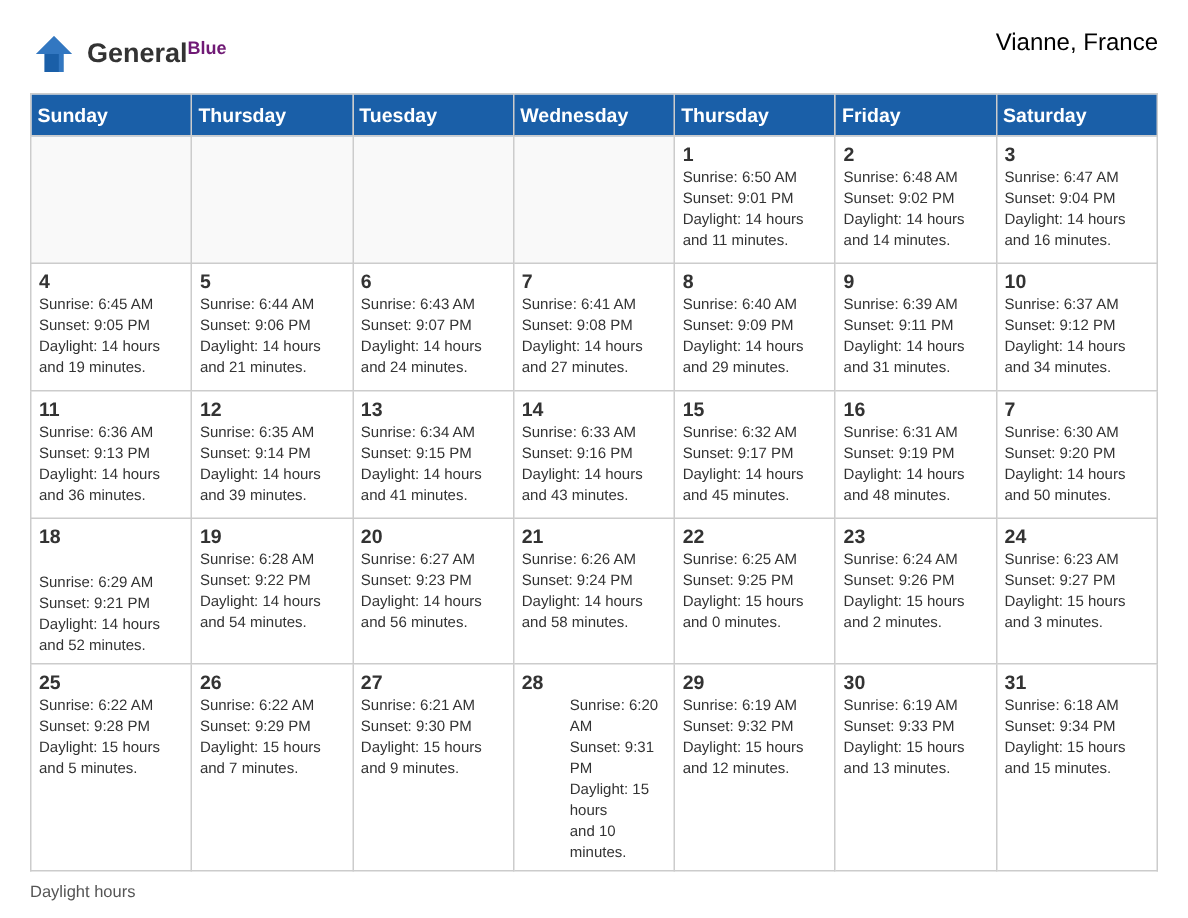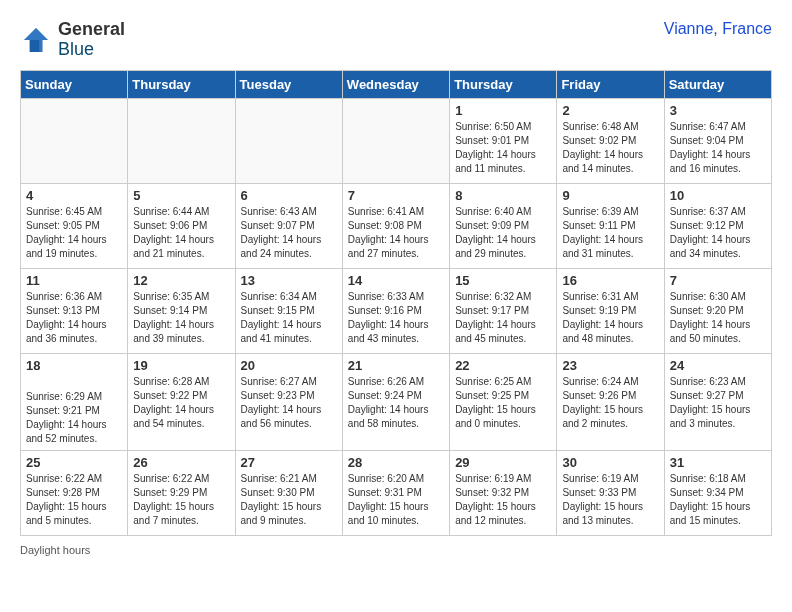--- a/index.html
+++ b/index.html
@@ -16,48 +16,48 @@
       align-items: flex-start;
       margin-bottom: 10px;
     }
     .logo {
       display: flex;
       align-items: center;
       gap: 6px;
     }
     .logo-text {
       display: flex;
-      flex-direction: column;
+      flex-direction: row;
       line-height: 1.1;
     }
     .logo-general {
       font-size: 18px;
       font-weight: bold;
       color: #333;
     }
     .logo-blue {
-      font-size: 18px;
-      font-weight: normal;
-      color: #0c4a6e;
+      font-size: 12px;
+      font-weight: bold;
+      color: #701a75;
     }
     .logo-icon {
       width: 32px;
       height: 32px;
     }
     .title-block {
       text-align: right;
     }
     .month-title {
       font-size: 36px;
       font-weight: bold;
       color: #333;
     }
     .location {
       font-size: 16px;
-      color: #1d4ed8;
+      color: #000000;
     }
     .calendar {
       width: 100%;
       border-collapse: collapse;
       border: 1px solid #ccc;
     }
     .calendar th {
       background-color: #1a5fa8;
       color: white;
       padding: 6px 4px;
@@ -326,21 +326,21 @@
         </td>
         <td>
           <span class="day-num">27</span>
           <div class="day-info" style="white-space: pre-line;">Sunrise: 6:21 AM
 Sunset: 9:30 PM
 Daylight: 15 hours
 and 9 minutes.</div>
         </td>
         <td>
           <span class="day-num">28</span>
-          <div class="day-info" style="white-space: pre-line;">Sunrise: 6:20 AM
+          <div class="day-info" style="white-space: pre-line; margin-left: 32px;">Sunrise: 6:20 AM
 Sunset: 9:31 PM
 Daylight: 15 hours
 and 10 minutes.</div>
         </td>
         <td>
           <span class="day-num">29</span>
           <div class="day-info" style="white-space: pre-line;">Sunrise: 6:19 AM
 Sunset: 9:32 PM
 Daylight: 15 hours
 and 12 minutes.</div>

